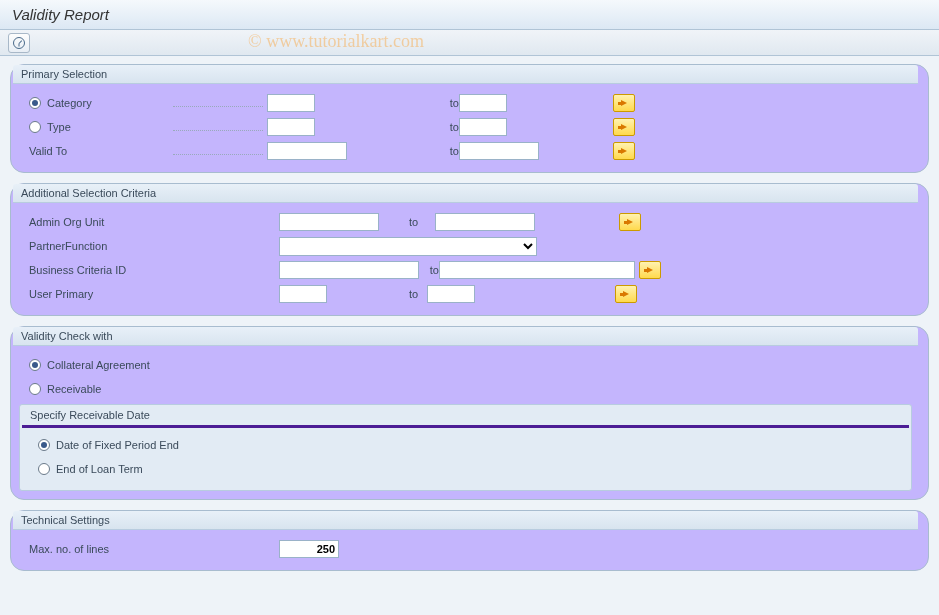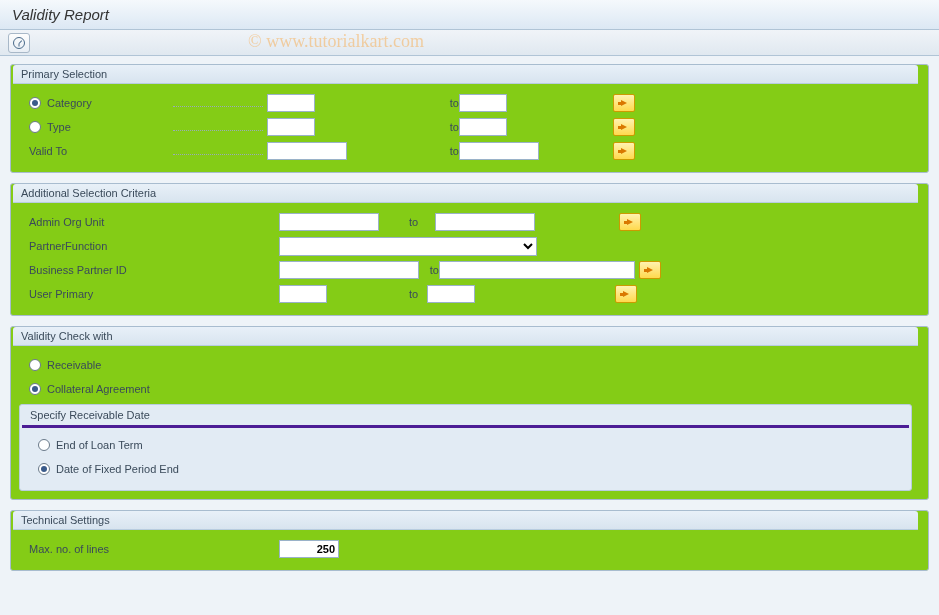--- a/index.html
+++ b/index.html
@@ -56,23 +56,23 @@
   .clock-icon::before { width: 4px; height: 1px; transform: rotate(-45deg); }
   .clock-icon::after { width: 3px; height: 1px; transform: rotate(90deg); }
 
   .content {
     padding: 8px 10px;
     background: #eef3f8;
     height: calc(100% - 56px);
   }
   .groupbox {
     border: 1px solid #a8bccf;
-    border-radius: 3px;
+    border-radius: 14px;
     margin-bottom: 10px;
-    background: #84cc16;
+    background: #c4b5fd;
     position: relative;
     padding: 6px 16px 8px 8px;
   }
   .groupbox-title {
     position: relative;
     top: -2px;
     font-size: 11px;
     color: #3a4a5a;
     padding: 0 2px 4px 2px;
     display: block;
@@ -290,21 +290,21 @@
 
     <div class="row">
       <div class="label-col indent" style="width:260px;">
         <span>PartnerFunction</span>
       </div>
       <select class="combo"></select>
     </div>
 
     <div class="row">
       <div class="label-col indent" style="width:260px;">
-        <span>Business Partner ID</span>
+        <span>Business Criteria ID</span>
       </div>
       <input type="text" class="f-lg" style="width: 140px;" value="">
       <span class="to-label" style="width:20px">to</span>
       <div style="width:196px;display:flex;">
           <input type="text" class="f-lg" style="width: 196px;" value="">
         </div>
       <div class="multi-btn">
           <span class="arrow-icon"></span>
         </div>
     </div>
@@ -322,45 +322,45 @@
           <span class="arrow-icon"></span>
         </div>
     </div>
   </div>
 
   <div class="groupbox">
     <span class="groupbox-title">Validity Check with</span>
 
     <div class="row">
       <div class="label-col indent wide">
+        <span class="radio checked"></span>
+        <span>Collateral Agreement</span>
+      </div>
+    </div>
+    <div class="row">
+      <div class="label-col indent wide">
         <span class="radio"></span>
         <span>Receivable</span>
-      </div>
-    </div>
-    <div class="row">
-      <div class="label-col indent wide">
-        <span class="radio checked"></span>
-        <span>Collateral Agreement</span>
       </div>
     </div>
 
     <div class="inner-group">
       <div class="inner-title">Specify Receivable Date</div>
       <div class="row">
         <div class="label-col indent wide">
+          <span class="radio checked"></span>
+          <span>Date of Fixed Period End</span>
+        </div>
+      </div>
+      <div class="row">
+        <div class="label-col indent wide">
           <span class="radio"></span>
           <span>End of Loan Term</span>
         </div>
       </div>
-      <div class="row">
-        <div class="label-col indent wide">
-          <span class="radio checked"></span>
-          <span>Date of Fixed Period End</span>
-        </div>
-      </div>
     </div>
   </div>
 
   <div class="groupbox">
     <span class="groupbox-title">Technical Settings</span>
     <div class="row">
       <div class="label-col indent" style="width:260px">
         <span>Max. no. of lines</span>
       </div>
       <input type="text" class="f-md right-align-num" style="width: 60px; font-weight: bold;" value="250">

